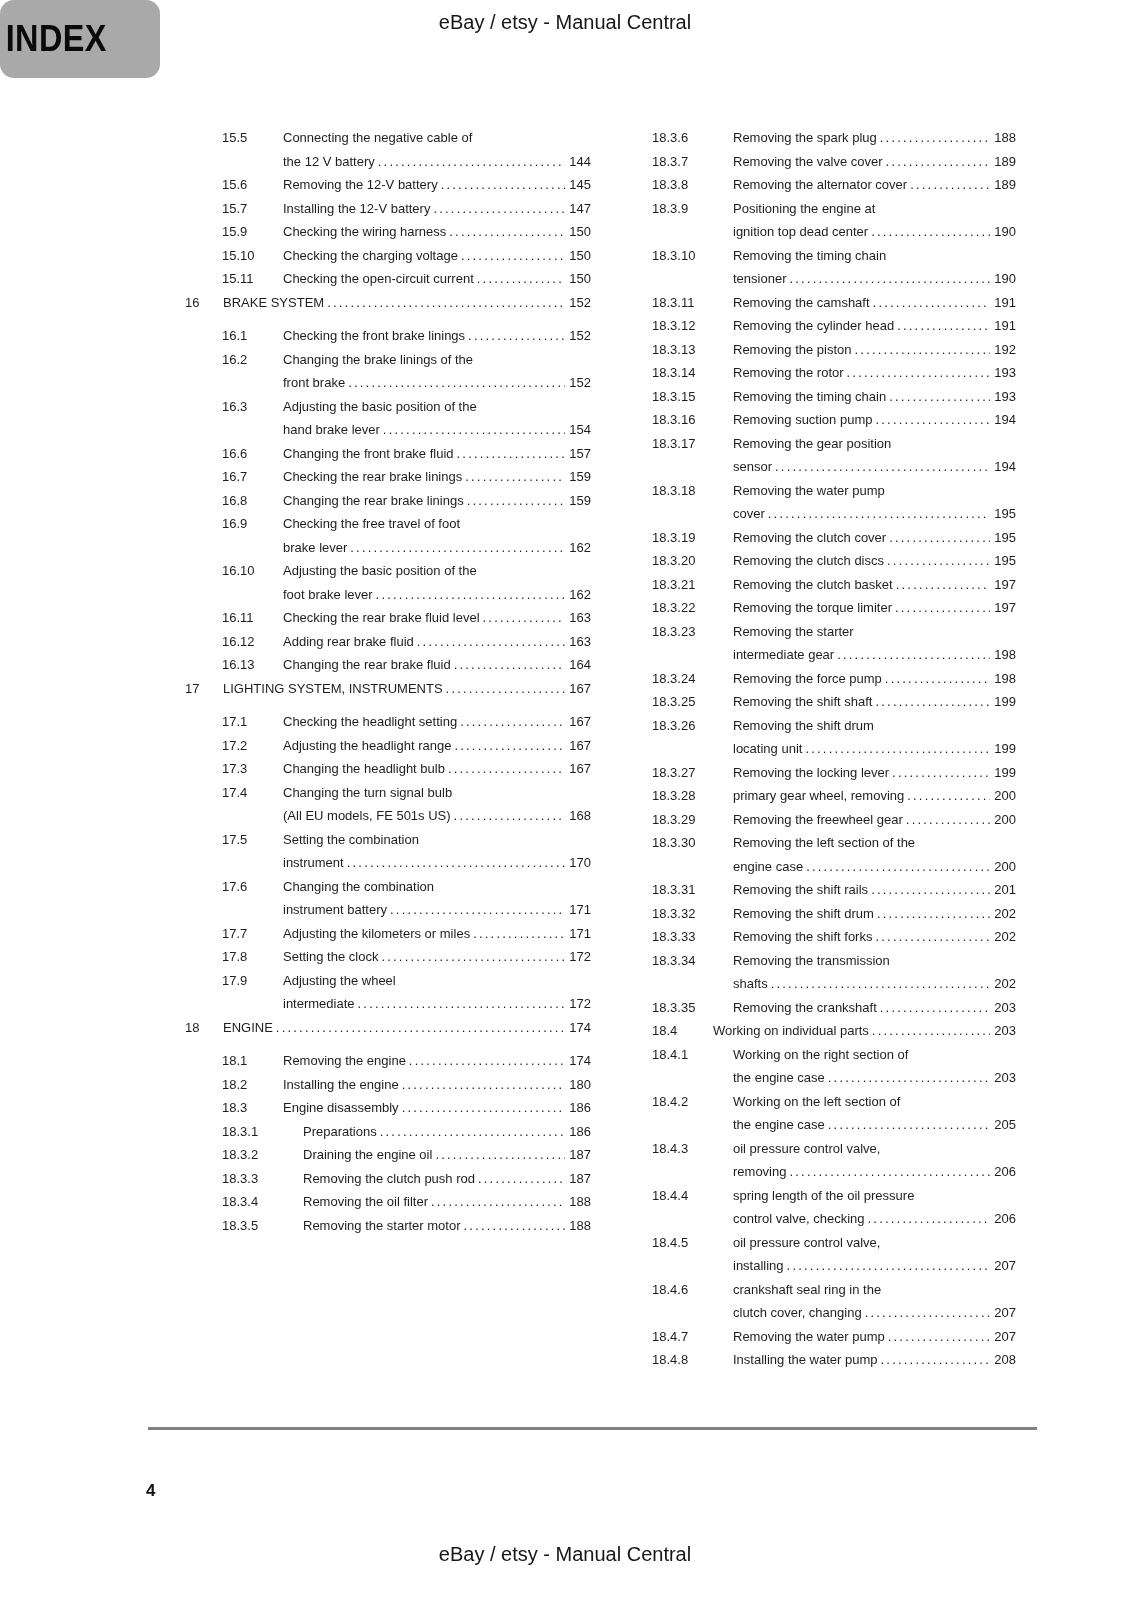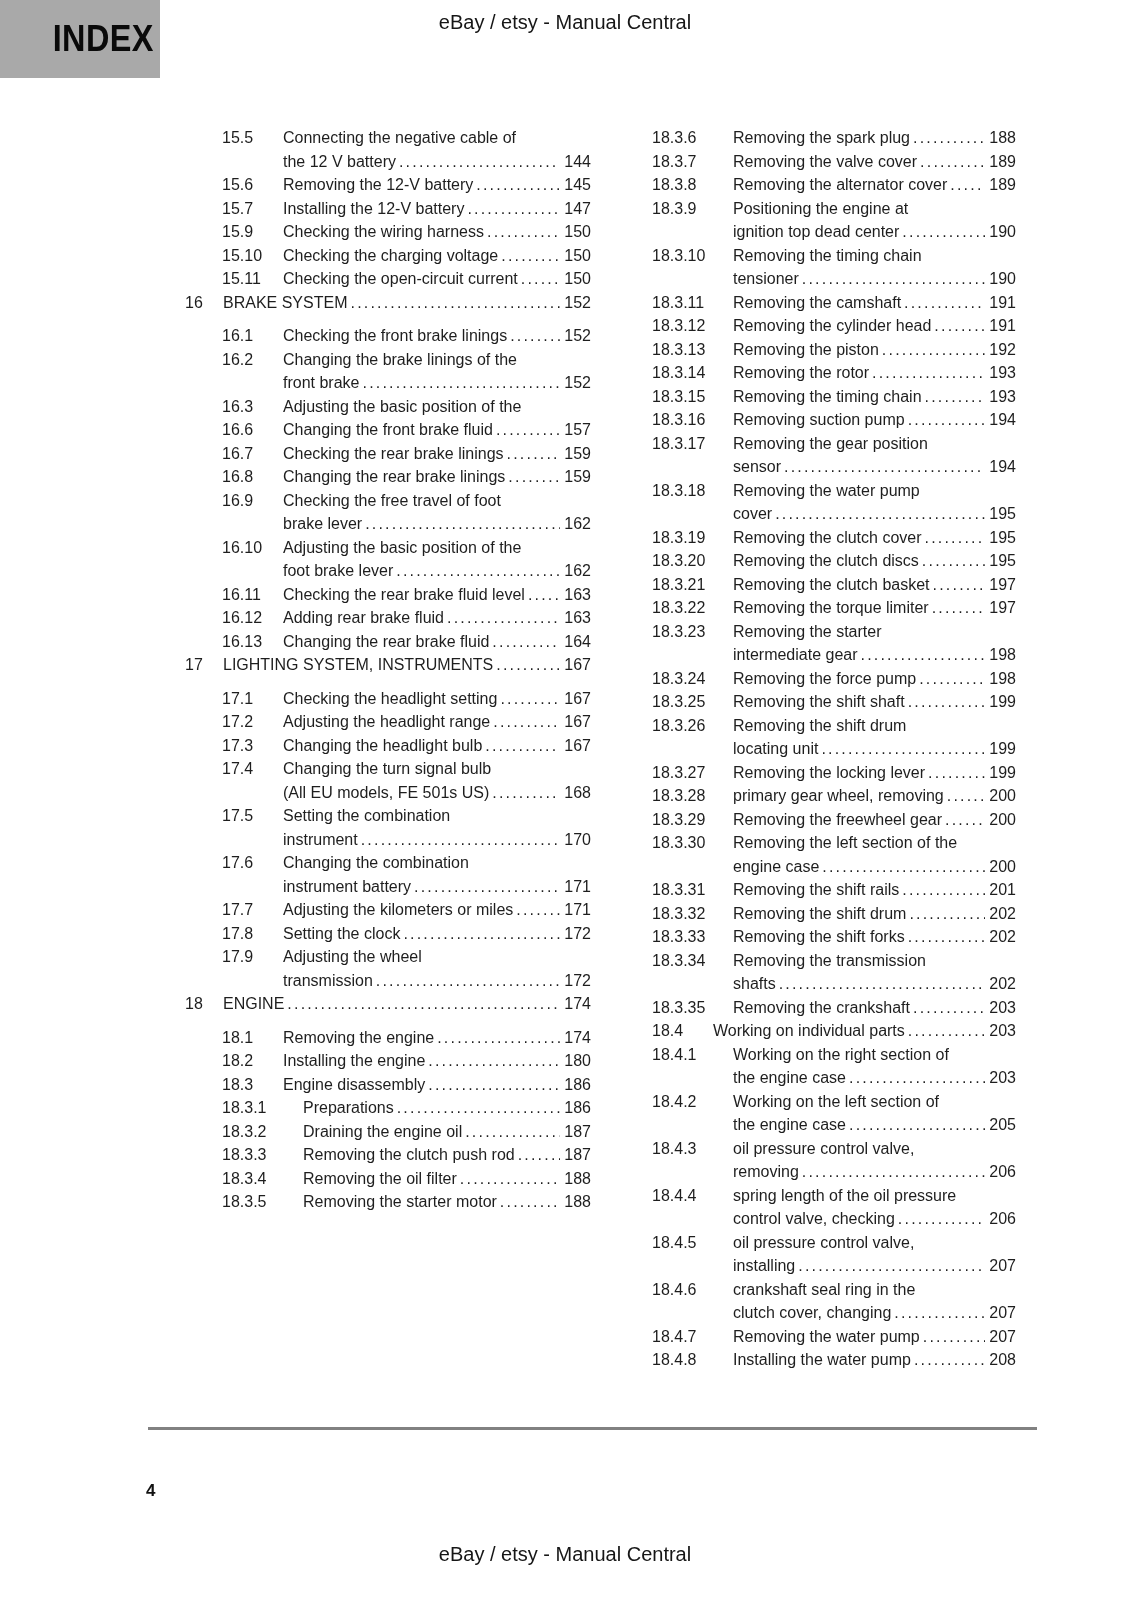--- a/index.html
+++ b/index.html
@@ -8,34 +8,34 @@
     background: #ffffff;
     position: relative;
     overflow: hidden;
     font-family: "Liberation Sans", sans-serif;
     color: #1e1e1e;
   }
   .index-box {
     position: absolute; left: 0; top: 0;
     width: 160px; height: 78px;
     background: #a9a9a9;
-    display: flex; align-items: center; justify-content: flex-end;
+    display: flex; align-items: center; justify-content: flex-start; border-radius: 14px;
   }
   .index-box .index-label {
     font-size: 36px; font-weight: bold; color: #0a0a0a;
     transform: scaleX(0.9); letter-spacing: 0.5px;
   }
   .doc-header {
     position: absolute; top: 11px; left: 0; width: 100%;
     text-align: center; font-size: 20px; color: #161616;
   }
   .toc {
     position: absolute; left: 185px; top: 126px; width: 831px;
     display: flex; justify-content: space-between;
-    font-size: 16px;
+    font-size: 13px;
   }
   .toc-col-left  { width: 406px; }
   .toc-col-right { width: 401px; }
   .entry { display: flex; line-height: 23.5px; }
   .entry.lvl1 { margin-bottom: 10px; }
   .entry.lvl1 .num { width: 38px; }
   .entry.lvl2, .entry.lvl3 { margin-left: 37px; }
   .entry.lvl2 .num { width: 61px; }
   .entry.lvl3 .num { width: 81px; }
   .num { flex-shrink: 0; }
@@ -164,20 +164,25 @@
             <span class="txt">front brake</span>
             <span class="leader"></span>
             <span class="page">152</span>
           </span>
         </span>
       </div>
       <div class="entry lvl2">
         <span class="num">16.3</span>
         <span class="body">
           <span class="line"><span class="txt">Adjusting the basic position of the</span></span>
+          <span class="line last">
+            <span class="txt">hand brake lever</span>
+            <span class="leader"></span>
+            <span class="page">154</span>
+          </span>
         </span>
       </div>
       <div class="entry lvl2">
         <span class="num">16.6</span>
         <span class="body">
           <span class="line last">
             <span class="txt">Changing the front brake fluid</span>
             <span class="leader"></span>
             <span class="page">157</span>
           </span>
@@ -346,21 +351,21 @@
             <span class="leader"></span>
             <span class="page">172</span>
           </span>
         </span>
       </div>
       <div class="entry lvl2">
         <span class="num">17.9</span>
         <span class="body">
           <span class="line"><span class="txt">Adjusting the wheel</span></span>
           <span class="line last">
-            <span class="txt">transmission</span>
+            <span class="txt">intermediate</span>
             <span class="leader"></span>
             <span class="page">172</span>
           </span>
         </span>
       </div>
       <div class="entry lvl1">
         <span class="num">18</span>
         <span class="body">
           <span class="line last">
             <span class="txt">ENGINE</span>

